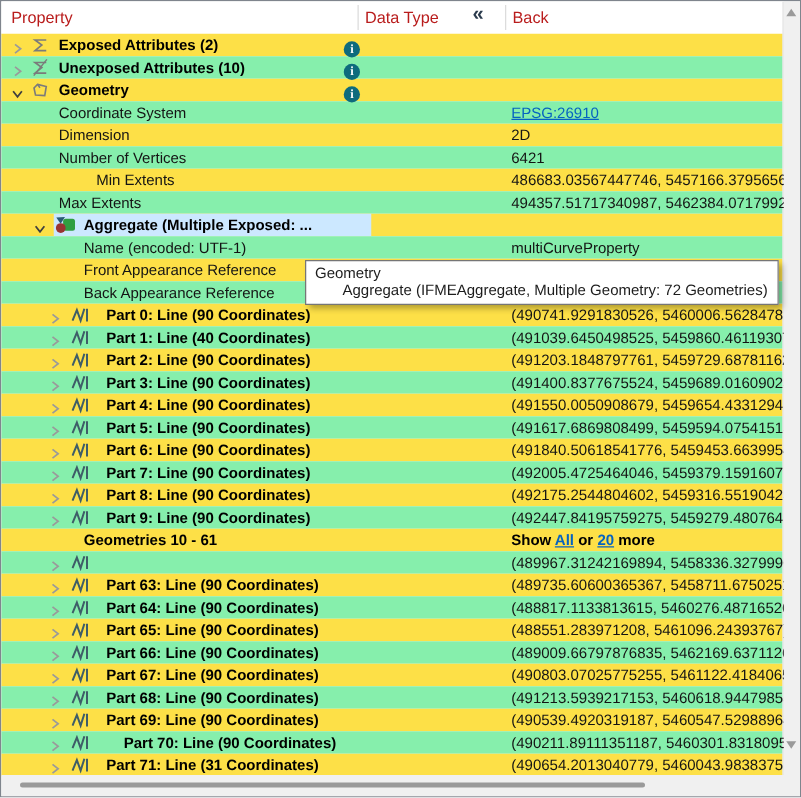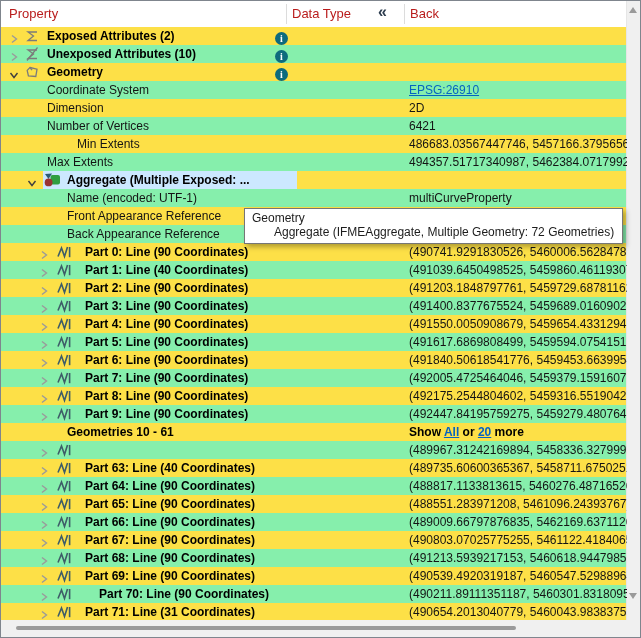--- a/index.html
+++ b/index.html
@@ -262,21 +262,21 @@
         <span class="rvalue">(489967.31242169894, 5458336.3279990135), ...</span>
       </div>
       <div class="row">
         <span class="chev" style="left: 38px;"><svg width="10" height="10" viewBox="0 0 10 10">
             <path d="M3 1.5 L7.5 5 L3 8.5" fill="none" stroke="#9a9a9a" stroke-width="1.4"></path>
           </svg></span>
         <span class="ricon" style="left: 56px;"><svg width="15" height="14" viewBox="0 0 15 14">
             <polyline points="1,11.5 4.5,3 7.5,11.5 10.5,2" fill="none" stroke="#3e5d68" stroke-width="1.6"></polyline>
             <line x1="12.6" y1="2" x2="12.6" y2="12.2" stroke="#3e5d68" stroke-width="1.6"></line>
           </svg></span>
-        <span class="rlabel bold" style="left: 84px;">Part 63: Line (40 Coordinates)</span>
+        <span class="rlabel bold" style="left: 84px;">Part 63: Line (90 Coordinates)</span>
         <span class="rvalue">(489735.60600365367, 5458711.675025178), ...</span>
       </div>
       <div class="row alt">
         <span class="chev" style="left: 38px;"><svg width="10" height="10" viewBox="0 0 10 10">
             <path d="M3 1.5 L7.5 5 L3 8.5" fill="none" stroke="#9a9a9a" stroke-width="1.4"></path>
           </svg></span>
         <span class="ricon" style="left: 56px;"><svg width="15" height="14" viewBox="0 0 15 14">
             <polyline points="1,11.5 4.5,3 7.5,11.5 10.5,2" fill="none" stroke="#3e5d68" stroke-width="1.6"></polyline>
             <line x1="12.6" y1="2" x2="12.6" y2="12.2" stroke="#3e5d68" stroke-width="1.6"></line>
           </svg></span>

